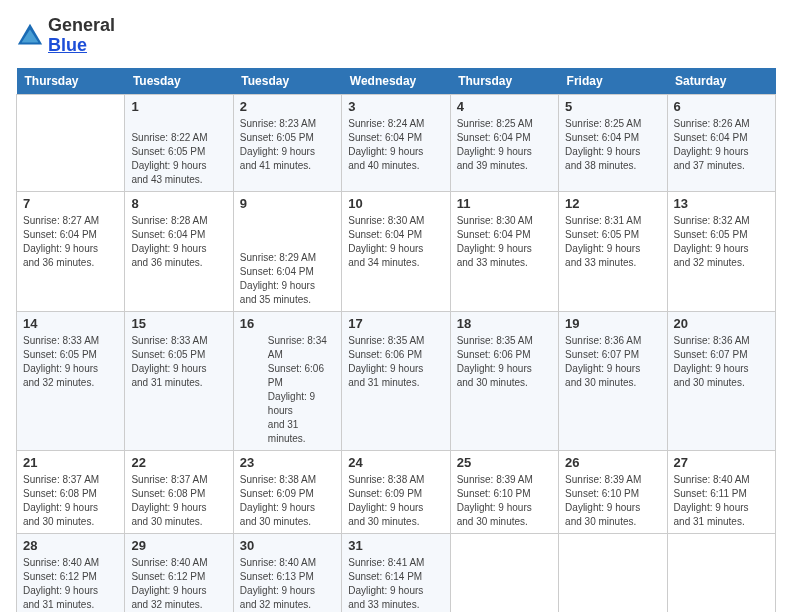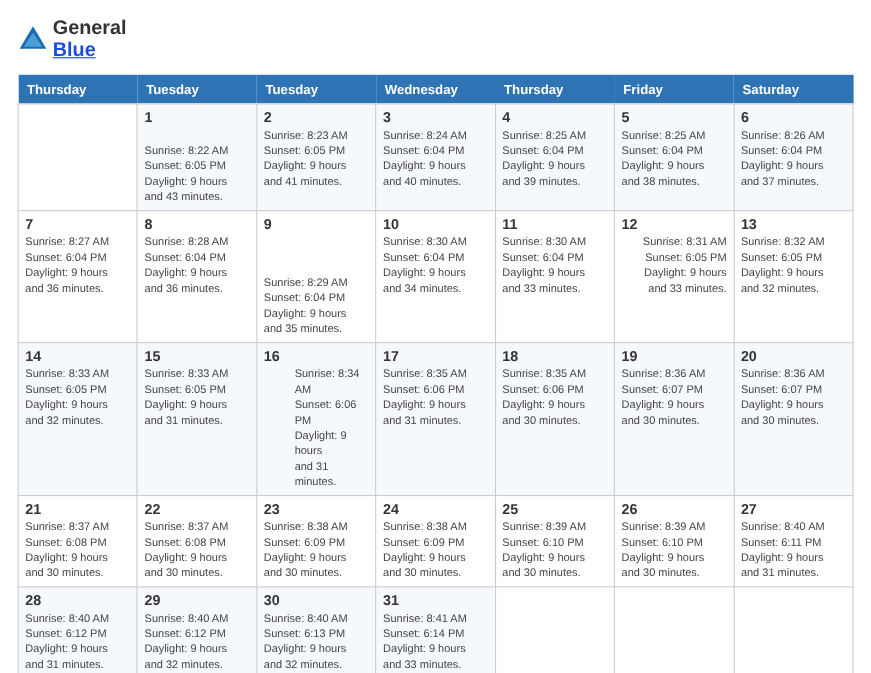--- a/index.html
+++ b/index.html
@@ -194,21 +194,21 @@
         </td>
         <td>
           <span class="day-number">11</span>
           <div class="cell-info" style="white-space: pre-line;">Sunrise: 8:30 AM
 Sunset: 6:04 PM
 Daylight: 9 hours
 and 33 minutes.</div>
         </td>
         <td>
           <span class="day-number">12</span>
-          <div class="cell-info" style="white-space: pre-line; text-align: right;">Sunrise: 8:31 AM
+          <div class="cell-info" style="white-space: pre-line;">Sunrise: 8:31 AM
 Sunset: 6:05 PM
 Daylight: 9 hours
 and 33 minutes.</div>
         </td>
         <td>
           <span class="day-number">13</span>
           <div class="cell-info" style="white-space: pre-line;">Sunrise: 8:32 AM
 Sunset: 6:05 PM
 Daylight: 9 hours
 and 32 minutes.</div>

